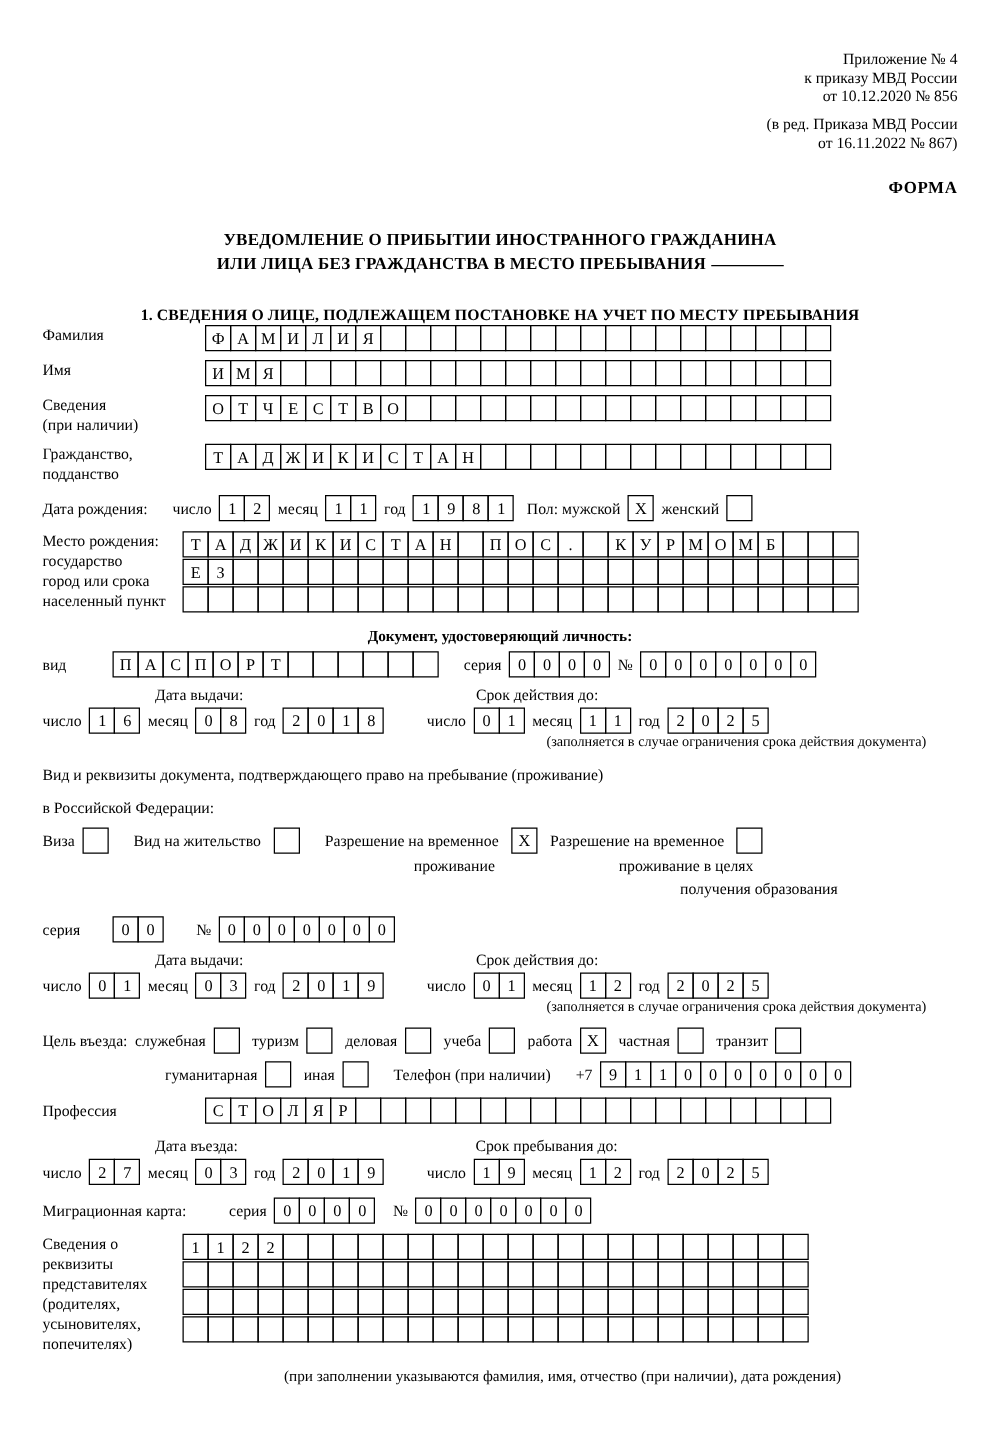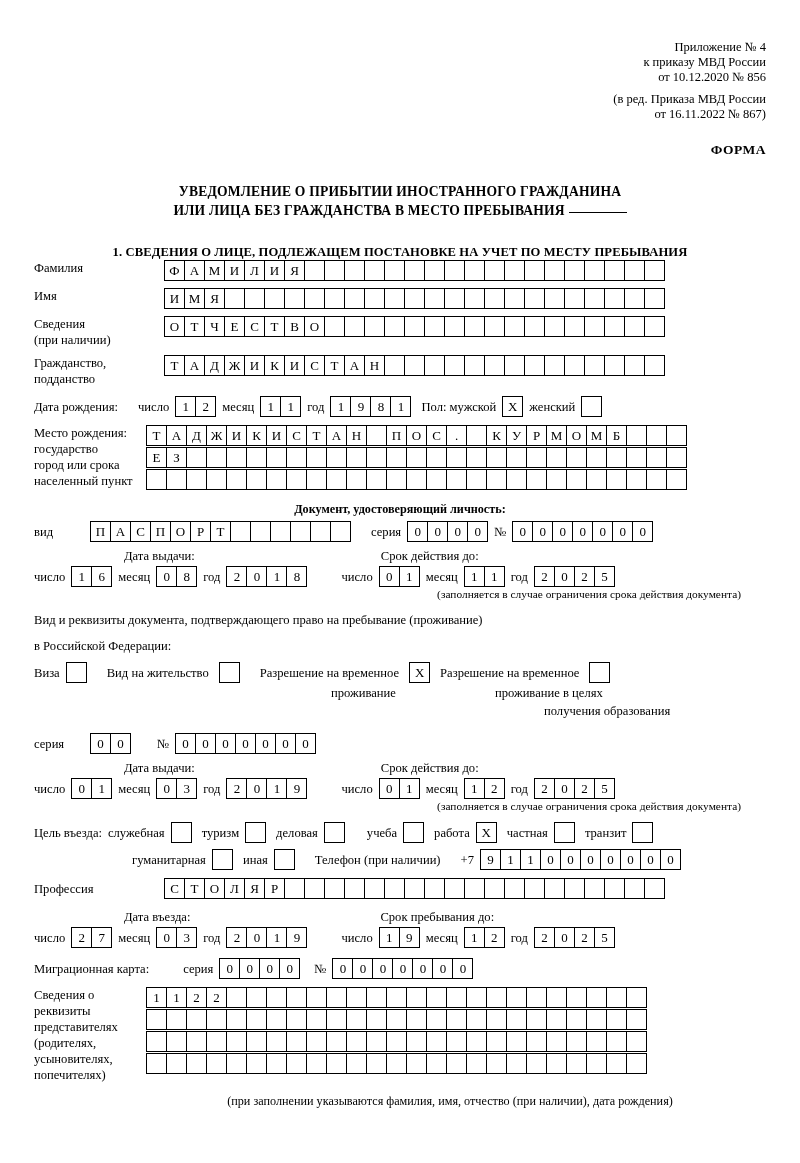--- a/index.html
+++ b/index.html
@@ -599,21 +599,21 @@
   <div class="row grp" style="margin-top:10px;" id="purpose-row">
     <div class="lbl">Цель въезда:</div>
     <div class="gap6"></div>
     <div class="grp" id="purpose-items">
         <div class="lbl purpose-label" style="margin-left: 0px;">служебная</div>
         <div class="box" style="margin-left: 6px;"></div>
         <div class="lbl purpose-label" style="margin-left: 10px;">туризм</div>
         <div class="box" style="margin-left: 6px;"></div>
         <div class="lbl purpose-label" style="margin-left: 10px;">деловая</div>
         <div class="box" style="margin-left: 6px;"></div>
-        <div class="lbl purpose-label" style="margin-left: 22px;">учеба</div>
+        <div class="lbl purpose-label" style="margin-left: 10px;">учеба</div>
         <div class="box" style="margin-left: 6px;"></div>
         <div class="lbl purpose-label" style="margin-left: 10px;">работа</div>
         <div class="box" style="margin-left: 6px;">X</div>
         <div class="lbl purpose-label" style="margin-left: 10px;">частная</div>
         <div class="box" style="margin-left: 6px;"></div>
         <div class="lbl purpose-label" style="margin-left: 10px;">транзит</div>
         <div class="box" style="margin-left: 6px;"></div>
       </div>
   </div>
 

